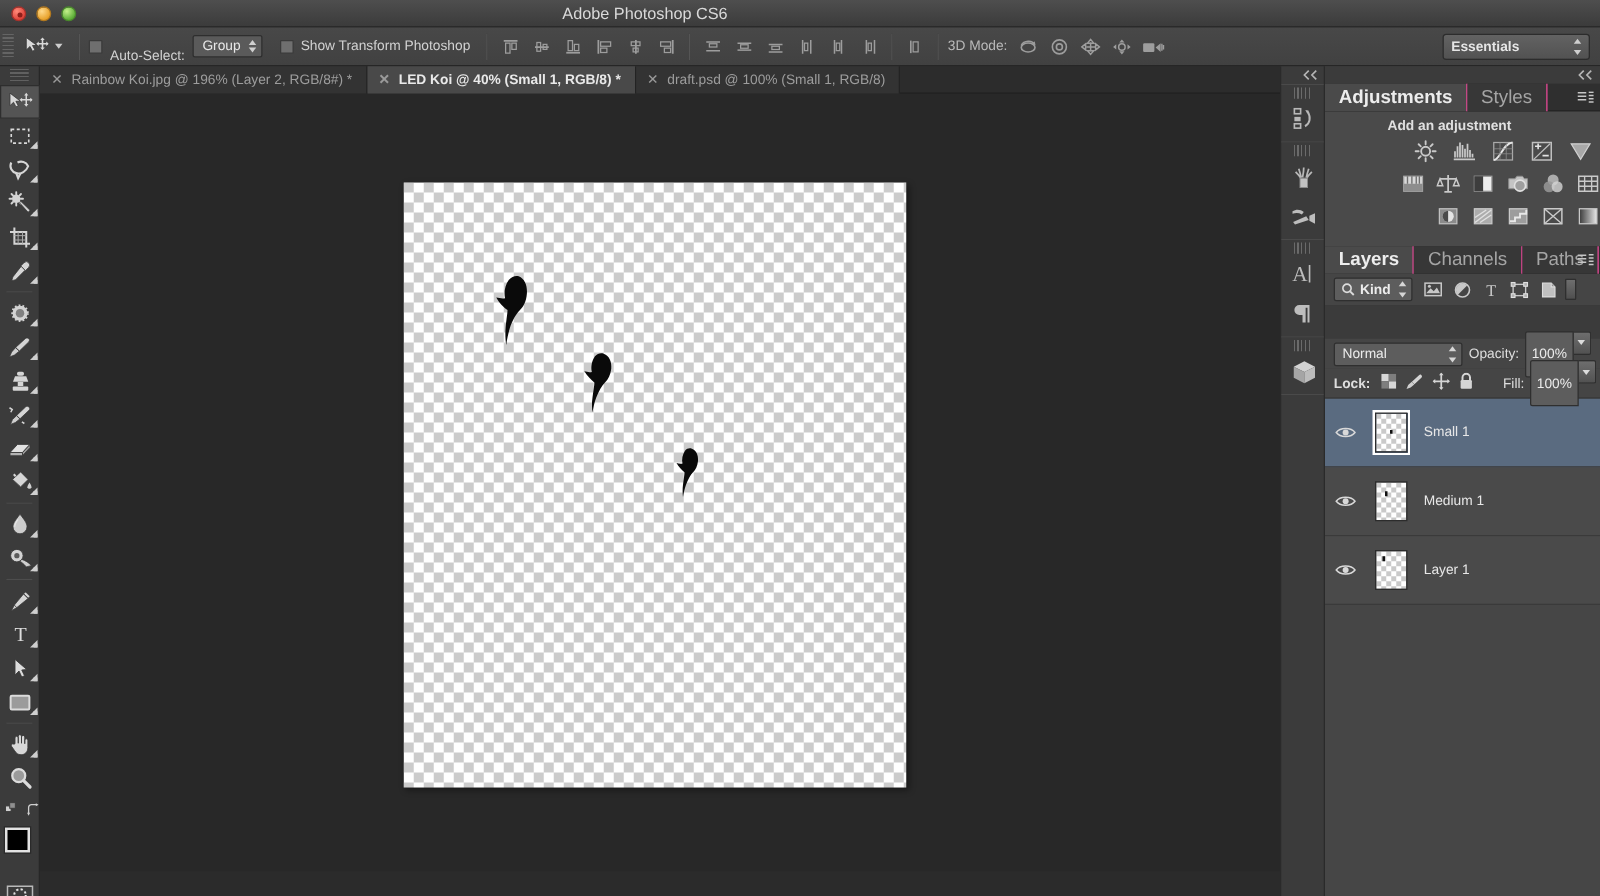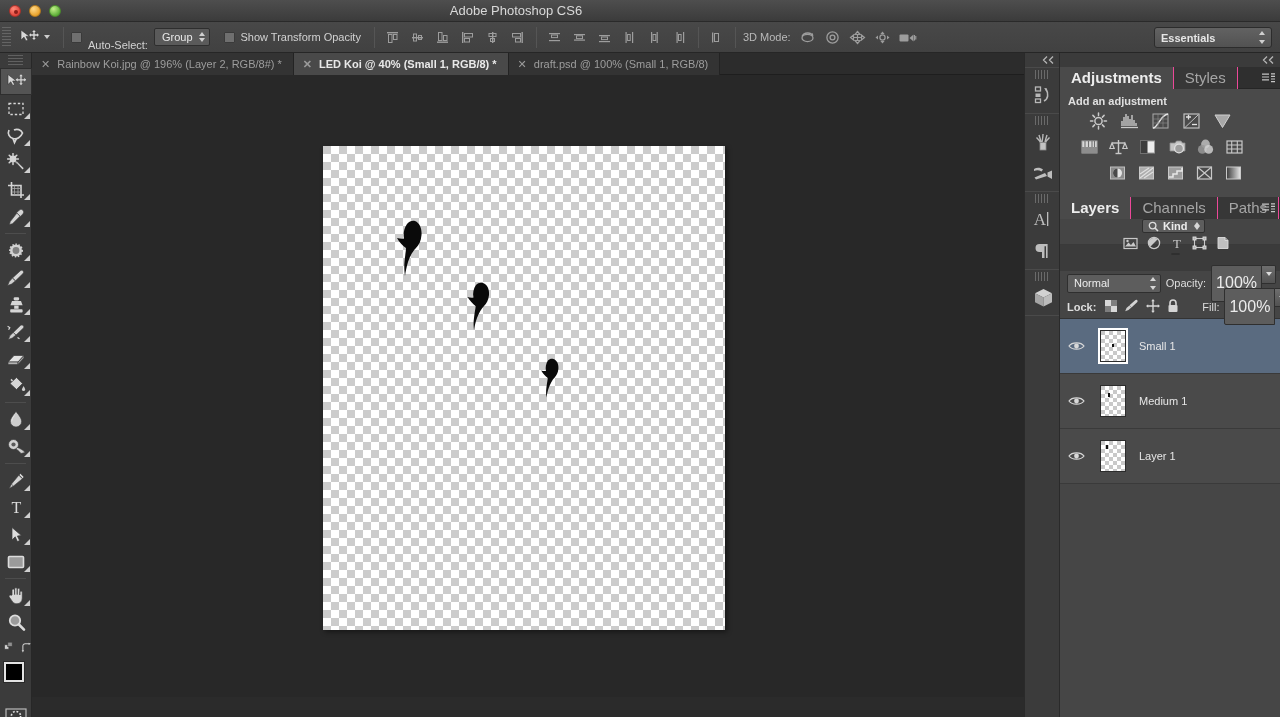--- a/index.html
+++ b/index.html
@@ -184,31 +184,31 @@
     border-bottom:1px solid #252525;
   }
   .ptab {
     padding:0 11px; height:22px; line-height:22px; font-size:15px;
     color:#a5a5a5; background:#373737; border-right:1px solid #ec4899;
   }
   .ptab.active { background:#4a4a4a; color:#ededed; font-weight:bold; }
   .pmenu {
     position:absolute; right:5px; top:6px; width:13px; height:10px;
   }
-  .panel-body { background:#4a4a4a; }
+  .panel-body { background:#4a4a4a;padding-left:42px; }
   .adj-title { padding:6px 0 4px 8px; font-size:11px; color:#e0e0e0; font-weight:bold; }
   .adj-rows { padding:0 0 8px 0; }
   .adj-row { display:flex; padding-left:28px; gap:10px; margin-bottom:7px; }
   .adj-row.r3 { padding-left:47px; }
   .adj-btn { width:21px; height:19px; display:flex; align-items:center; justify-content:center; }
 
   
   .layers-filter {
     display:flex; align-items:center; gap:0px; height:26px;
-    background:#454545; padding:0 0 0 7px; border-bottom:1px solid #3a3a3a;flex-direction:column;
+    background:#454545; padding:0 0 0 7px; border-bottom:1px solid #3a3a3a;
   }
   .kind-select {
     width:63px; height:19px; background:#5d5d5d; border:1px solid #2f2f2f;
     border-radius:2px; display:flex; align-items:center; gap:4px;
     padding:0 13px 0 5px; position:relative; color:#ececec; font-size:11px; font-weight:bold;
   }
   .filter-icons { display:flex; align-items:center; gap:2px; margin-left:6px; }
   .fbtn { width:21px; height:20px; display:flex; align-items:center; justify-content:center; }
   .filter-toggle {
     width:9px; height:17px; margin-left:3px;
@@ -221,21 +221,21 @@
   }
   .blend-select {
     width:103px; height:19px; background:#5d5d5d; border:1px solid #2f2f2f; border-radius:2px;
     display:flex; align-items:center; padding:0 14px 0 6px; position:relative;
     color:#ececec; font-size:11px;
   }
   .mini-label { font-size:11px; color:#dedede; }
   .num-field {
     height:37px; min-width:38px; background:#5d5d5d; border:1px solid #2f2f2f;
     border-radius:2px 0 0 2px; display:flex; align-items:center; justify-content:flex-end;
-    padding:0 4px; color:#ececec; font-size:16px;
+    padding:0 4px; color:#ececec; font-size:11px;
   }
   .num-arrow {
     width:14px; height:19px; background:linear-gradient(#6e6e6e,#525252);
     border:1px solid #2f2f2f; border-left:none; border-radius:0 2px 2px 0;
     display:flex; align-items:center; justify-content:center;
   }
   .lock-row {
     display:flex; align-items:center; height:24px; padding:0 4px 0 7px; gap:5px;
     background:#454545; border-bottom:1px solid #333;
   }
@@ -291,21 +291,21 @@
       <span style="display:inline-block;width:0;height:0;border-left:3px solid transparent;border-right:3px solid transparent;border-top:4px solid #cdcdcd;margin-left:2px;"></span>
     </div>
     <div class="opt-sep"></div>
 
     <div class="chk"></div>
     <span class="opt-label" style="margin:16px 6px 0 6px;">Auto-Select:</span>
     <div class="opt-field stepper">Group</div>
 
     <div style="width:14px"></div>
     <div class="chk"></div>
-    <span class="opt-label" style="margin-left:6px;">Show Transform Opacity</span>
+    <span class="opt-label" style="margin-left:6px;">Show Transform Photoshop</span>
 
     <div class="opt-sep" style="margin-left:13px;"></div>
 
     <div class="align-group">
       <div class="abtn">
         <svg width="15" height="15" viewBox="0 0 15 15">
           <rect x="2" y="2" width="11" height="1.4" fill="#9d9d9d"></rect>
           <rect x="3.5" y="4.5" width="3.5" height="8" fill="none" stroke="#9d9d9d"></rect>
           <rect x="8.5" y="4.5" width="3.5" height="5" fill="none" stroke="#9d9d9d"></rect>
         </svg>

